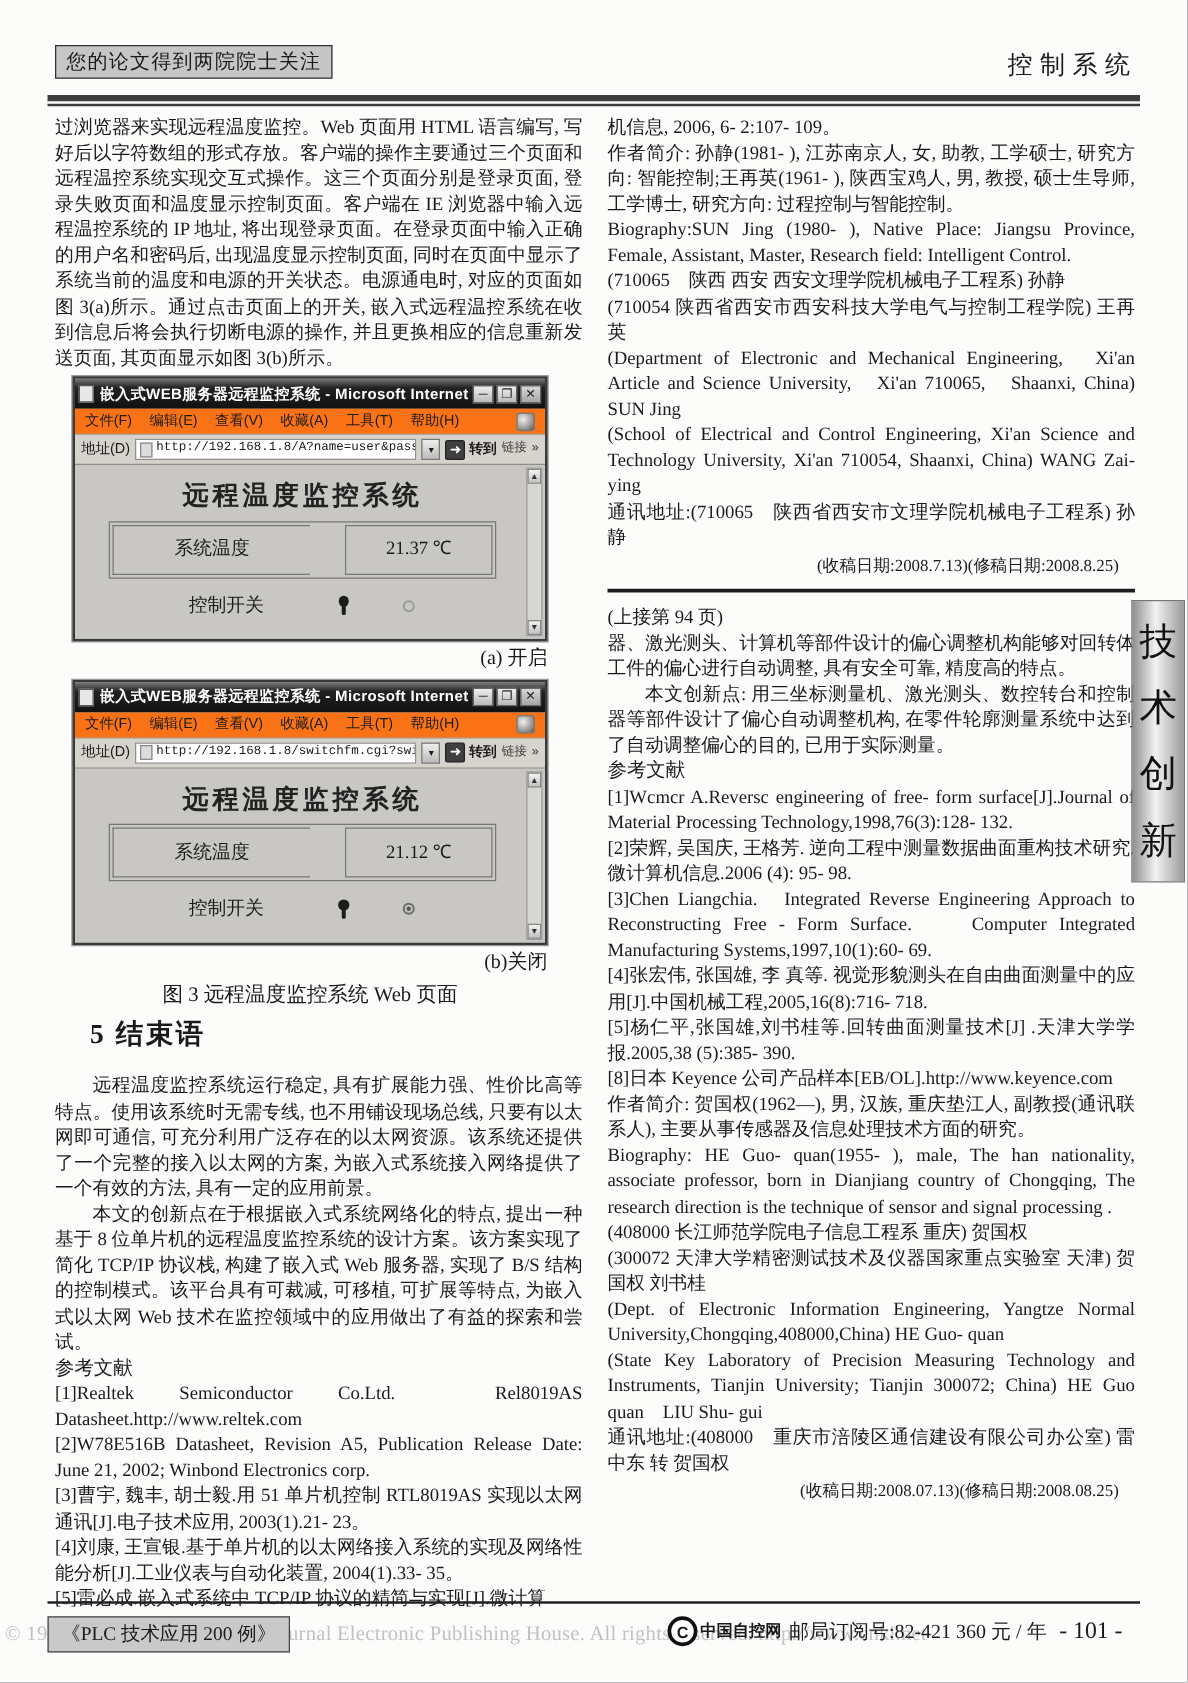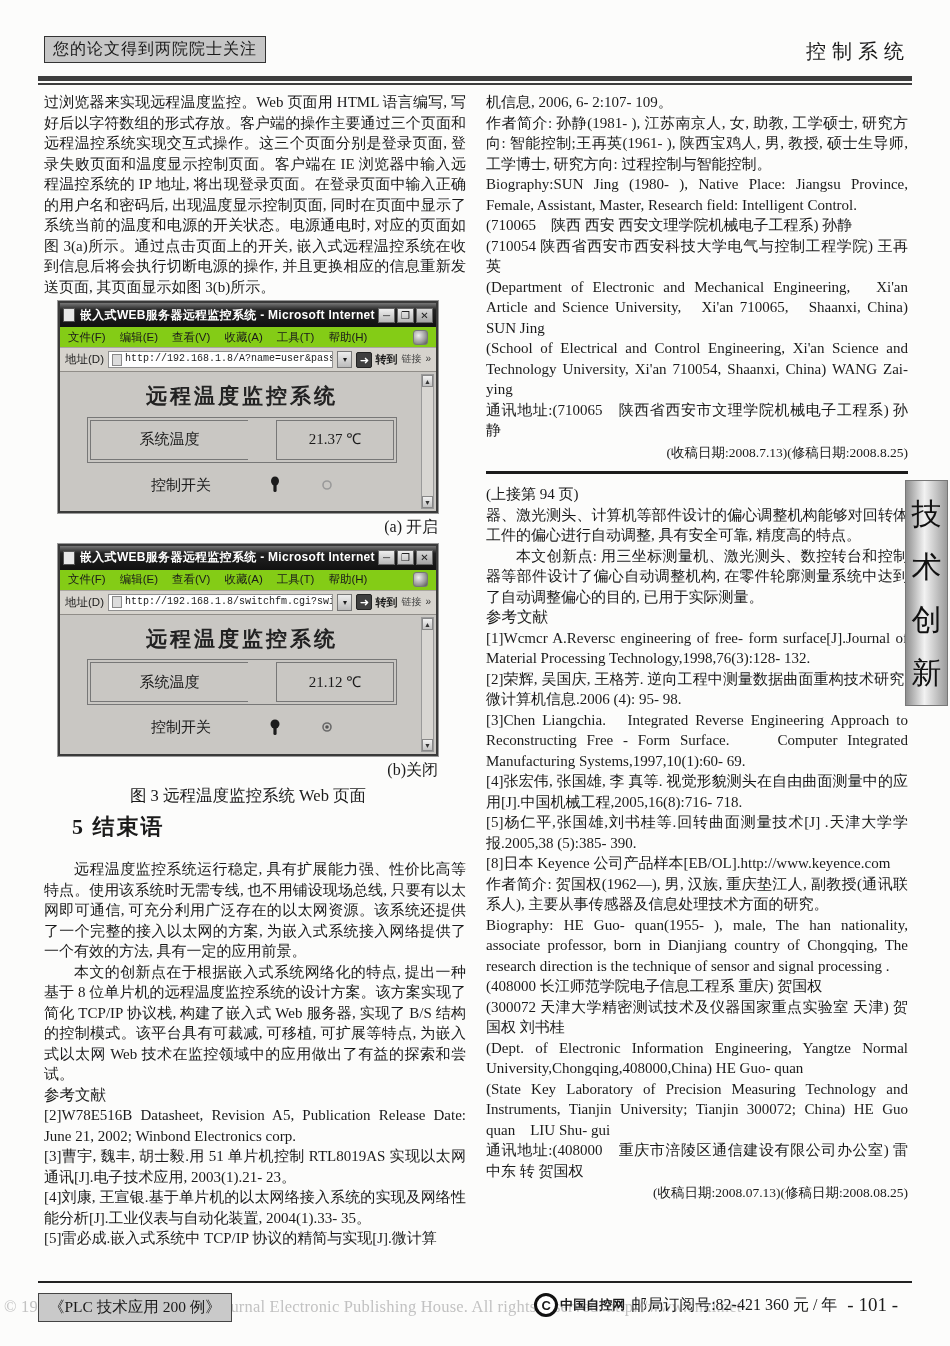--- a/index.html
+++ b/index.html
@@ -18,35 +18,35 @@
   .hdr-title { position:absolute; right:0; top:2px; font-size:20px; letter-spacing:6px;text-align:right; }
   .hdr-rule { position:absolute; top:76px; left:38px; right:38px; height:9px;
     border-top:5px solid #3d3d3d; border-bottom:2px solid #3d3d3d; }
   
   .col { position:absolute; top:92px; width:422px; font-size:15px; line-height:20.5px; text-align:justify; }
   .col-left  { left:44px; }
   .col-right { left:486px; }
   .para-indent { text-indent:2em; }
   .refs-heading { font-size:15.5px; }
   .ref-item { text-align:justify; }
-  .dates-line { text-align:right; font-size:13.5px; margin:2px 0 4px;font-family:Liberation Serif, serif; }
+  .dates-line { text-align:right; font-size:13.5px; margin:2px 13px 4px;font-family:Liberation Serif, serif; }
   .thick-rule { border-top:3px solid #1c1c1c; margin:8px 0 10px; }
   .sec-heading { font-size:22px; font-weight:bold; margin:10px 0 22px 28px; letter-spacing:2px; }
   
   .figure { margin:4px 0 2px 14px; width:380px; }
   .ie-window { border:2px solid #3a3a3a; background:#cccac6; box-shadow:0 0 0 1px #999; margin-bottom:4px;
     font-family:"Liberation Sans","DejaVu Sans",sans-serif; }
   .ie-titlebar { height:24px; background:linear-gradient(#777 0%,#222 30%,#111 100%);
     color:#fff; display:flex; align-items:center; padding:0 3px; font-size:12px; font-weight:bold; }
   .ie-doc-ico { width:12px; height:14px; background:#e8e8e8; border:1px solid #555; margin-right:5px; flex:none; }
   .ie-titletext { flex:1; white-space:nowrap; overflow:hidden; letter-spacing:.3px; }
   .win-btn { width:17px; height:15px; margin-left:2px; background:linear-gradient(#efefef,#b9b9b9);
     border:1px solid #666; font-size:10px; line-height:13px; text-align:center; color:#222; flex:none; }
   .win-btn.close { background:linear-gradient(#d8d8d8,#a5a5a5); font-weight:bold; }
-  .ie-menubar { height:21px; background:#84cc16; border-bottom:1px solid #a9a6a0;
+  .ie-menubar { height:21px; background:#f97316; border-bottom:1px solid #a9a6a0;
     display:flex; align-items:center; gap:14px; padding:0 8px; font-size:11.5px; }
   .ie-logo { margin-left:auto; width:15px; height:15px; border-radius:3px;
     background:radial-gradient(circle at 35% 35%, #eee 0%, #9a9a9a 60%, #555 100%); border:1px solid #777; }
   .ie-addrbar { height:24px; background:#d6d3cd; border-bottom:1px solid #908d88;
     display:flex; align-items:center; gap:4px; padding:0 5px; font-size:11.5px; }
   .addr-input { flex:1; height:17px; background:#fff; border:1px solid #8f8f8f;
     display:flex; align-items:center; padding:0 3px; gap:3px; overflow:hidden; }
   .addr-favicon { width:10px; height:12px; background:#dcdcdc; border:1px solid #888; flex:none; }
   .addr-url { font-size:10px; white-space:nowrap; font-family:"Liberation Mono","DejaVu Sans Mono",monospace; }
   .addr-drop { width:15px; height:17px; background:linear-gradient(#eee,#bbb); border:1px solid #777;
@@ -229,20 +229,21 @@
       </div>
       <div class="fig-caption">(b)关闭</div>
       <div class="fig-main-caption">图 3 远程温度监控系统 Web 页面</div>
     </div>
 
     <div class="sec-heading">5 结束语</div>
     <p class="para-indent">远程温度监控系统运行稳定, 具有扩展能力强、性价比高等特点。使用该系统时无需专线, 也不用铺设现场总线, 只要有以太网即可通信, 可充分利用广泛存在的以太网资源。该系统还提供了一个完整的接入以太网的方案, 为嵌入式系统接入网络提供了一个有效的方法, 具有一定的应用前景。</p>
     <p class="para-indent">本文的创新点在于根据嵌入式系统网络化的特点, 提出一种基于 8 位单片机的远程温度监控系统的设计方案。该方案实现了简化 TCP/IP 协议栈, 构建了嵌入式 Web 服务器, 实现了 B/S 结构的控制模式。该平台具有可裁减, 可移植, 可扩展等特点, 为嵌入式以太网 Web 技术在监控领域中的应用做出了有益的探索和尝试。</p>
 
     <div class="refs-heading">参考文献</div>
+    <div class="ref-item">[1]Realtek Semiconductor Co.Ltd.　Rel8019AS Datasheet.http://www.reltek.com</div>
     <div class="ref-item">[2]W78E516B Datasheet, Revision A5, Publication Release Date: June 21, 2002; Winbond Electronics corp.</div>
     <div class="ref-item">[3]曹宇, 魏丰, 胡士毅.用 51 单片机控制 RTL8019AS 实现以太网通讯[J].电子技术应用, 2003(1).21- 23。</div>
     <div class="ref-item">[4]刘康, 王宣银.基于单片机的以太网络接入系统的实现及网络性能分析[J].工业仪表与自动化装置, 2004(1).33- 35。</div>
     <div class="ref-item">[5]雷必成.嵌入式系统中 TCP/IP 协议的精简与实现[J].微计算</div>
   </div>
 
   <div class="col col-right">
     <p>机信息, 2006, 6- 2:107- 109。</p>
     <p>作者简介: 孙静(1981- ), 江苏南京人, 女, 助教, 工学硕士, 研究方向: 智能控制;王再英(1961- ), 陕西宝鸡人, 男, 教授, 硕士生导师, 工学博士, 研究方向: 过程控制与智能控制。</p>
     <p>Biography:SUN Jing (1980- ), Native Place: Jiangsu Province, Female, Assistant, Master, Research field: Intelligent Control.</p>

